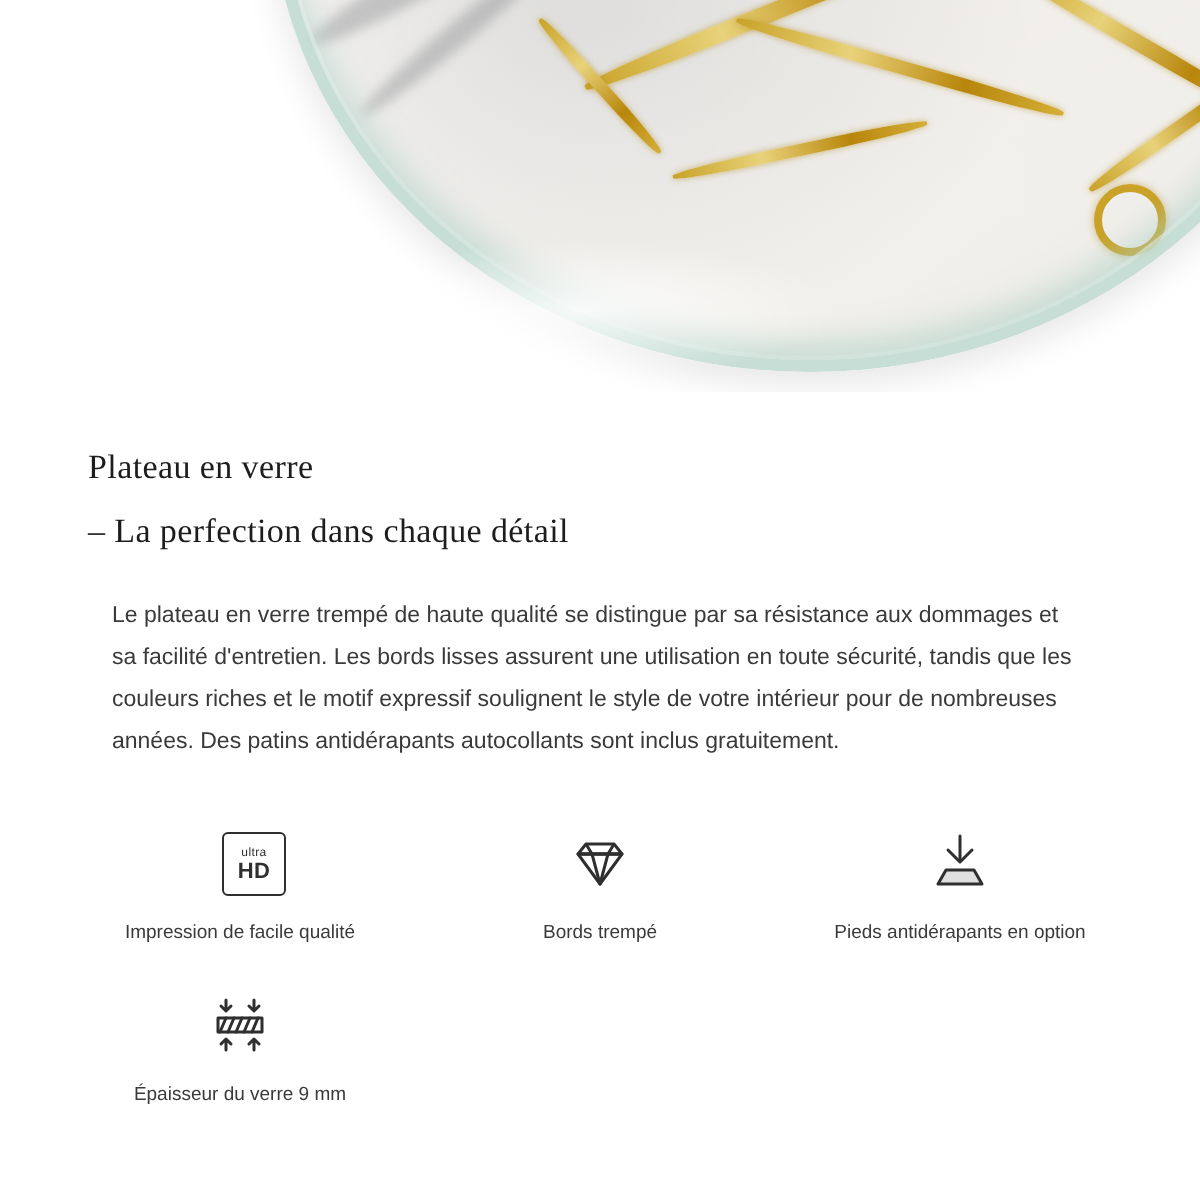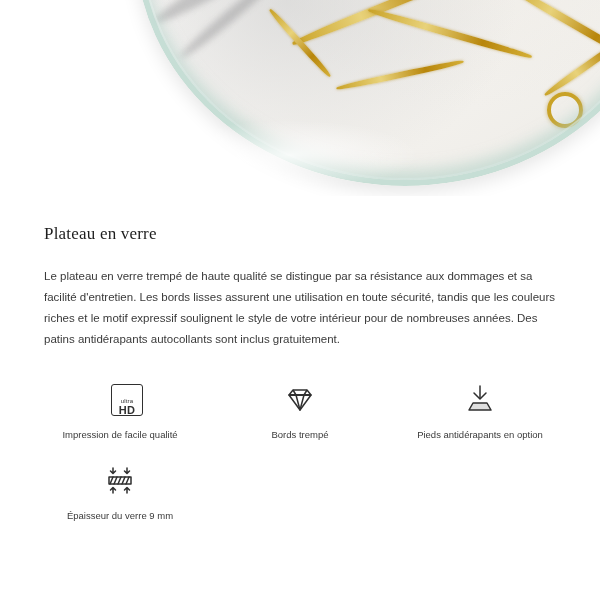--- a/index.html
+++ b/index.html
@@ -103,21 +103,21 @@
     line-height: 32px;
     color: #1d1d1d;
     margin: 0 0 16px 0;
     letter-spacing: 0.2px;
   }
   h1.headline .line2 { display: block; }
   p.body-copy {
     font-size: 11.5px;
     line-height: 21px;
     color: #3a3a3a;
-    margin: 0;
+    margin: 12px;
     max-width: 512px;
   }
 
   
   .features {
     margin-top: 28px;
     padding: 0 30px;
     display: grid;
     grid-template-columns: repeat(3, 1fr);
     grid-row-gap: 18px;
@@ -141,21 +141,21 @@
     color: #3a3a3a;
   }
   .ultrahd-box {
     width: 30px;
     height: 30px;
     border: 1.6px solid #2f2f2f;
     border-radius: 3px;
     display: flex;
     flex-direction: column;
     align-items: center;
-    justify-content: flex-end;
+    justify-content: center;
     font-size: 7px;
     font-weight: bold;
     line-height: 9px;
     letter-spacing: 0.2px;
     margin-left: 14px;
   }
   .ultrahd-box .u { font-size: 6px; font-weight: normal; }
   .ultrahd-box .hd { font-size: 11px; font-weight: bold; }
 </style>
 </head>
@@ -178,20 +178,21 @@
       <div class="gold v7"></div>
       <div class="gold v8"></div>
       <div class="ring"></div>
     </div>
     <div class="hero-gloss"></div>
   </div>
 
   <div class="content">
     <h1 class="headline">
       <span>Plateau en verre</span>
+      <span class="line2">– La perfection dans chaque détail</span>
     </h1>
     <p class="body-copy">Le plateau en verre trempé de haute qualité se distingue par sa résistance aux dommages et sa facilité d'entretien. Les bords lisses assurent une utilisation en toute sécurité, tandis que les couleurs riches et le motif expressif soulignent le style de votre intérieur pour de nombreuses années. Des patins antidérapants autocollants sont inclus gratuitement.</p>
   </div>
 
   <div class="features">
 
 
     <div class="feature">
       <div class="feature-icon">
         <div class="ultrahd-box">

